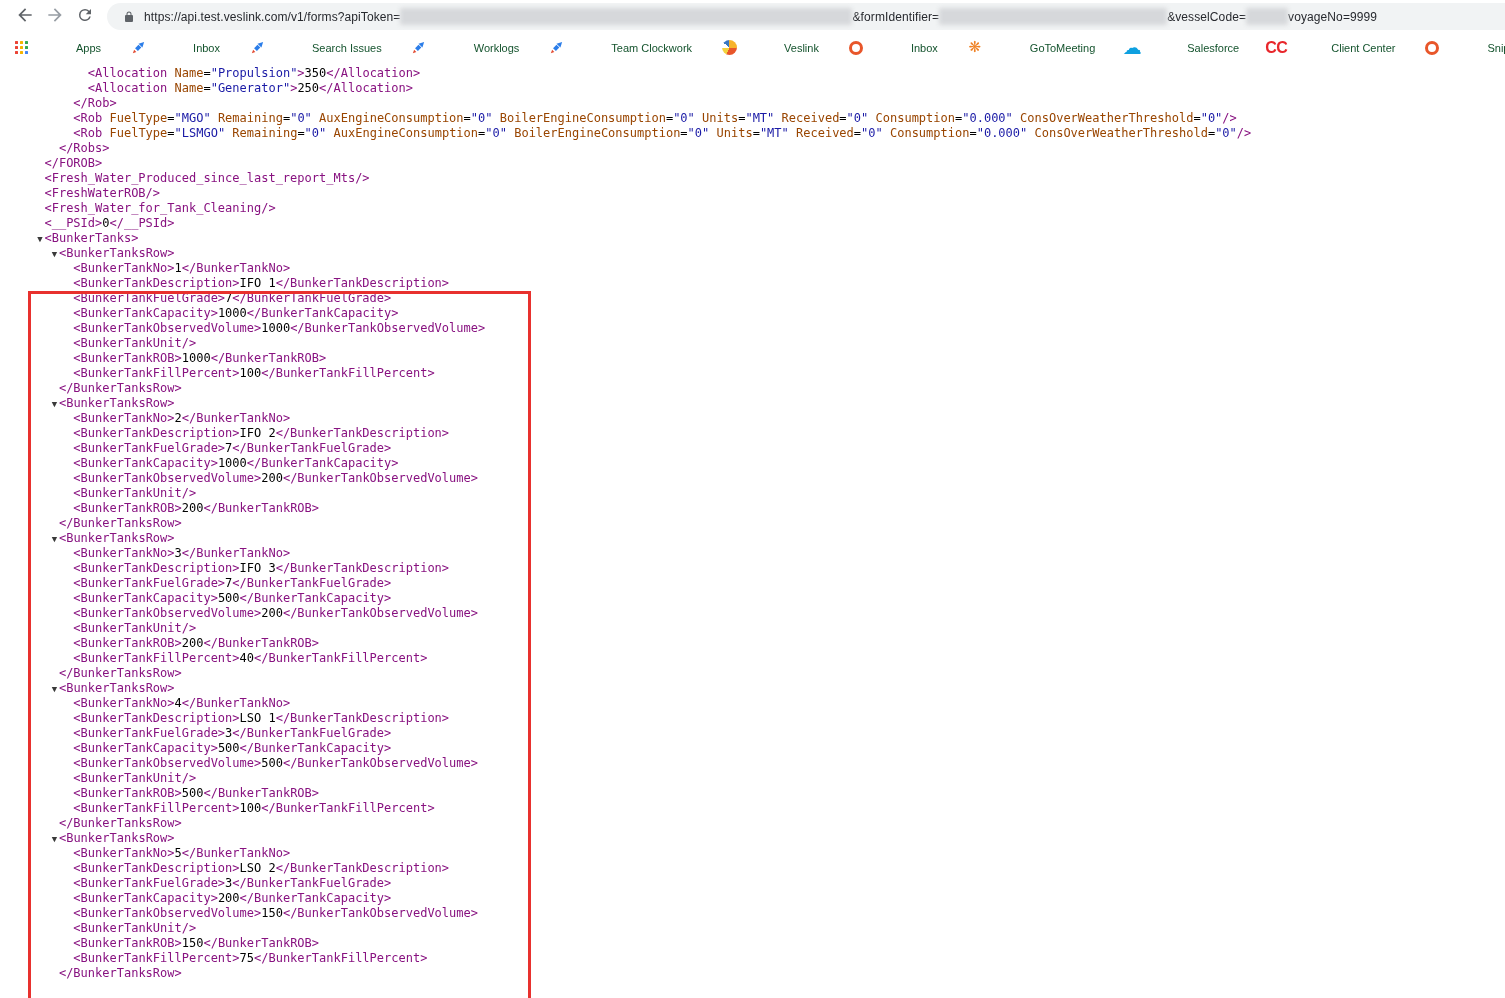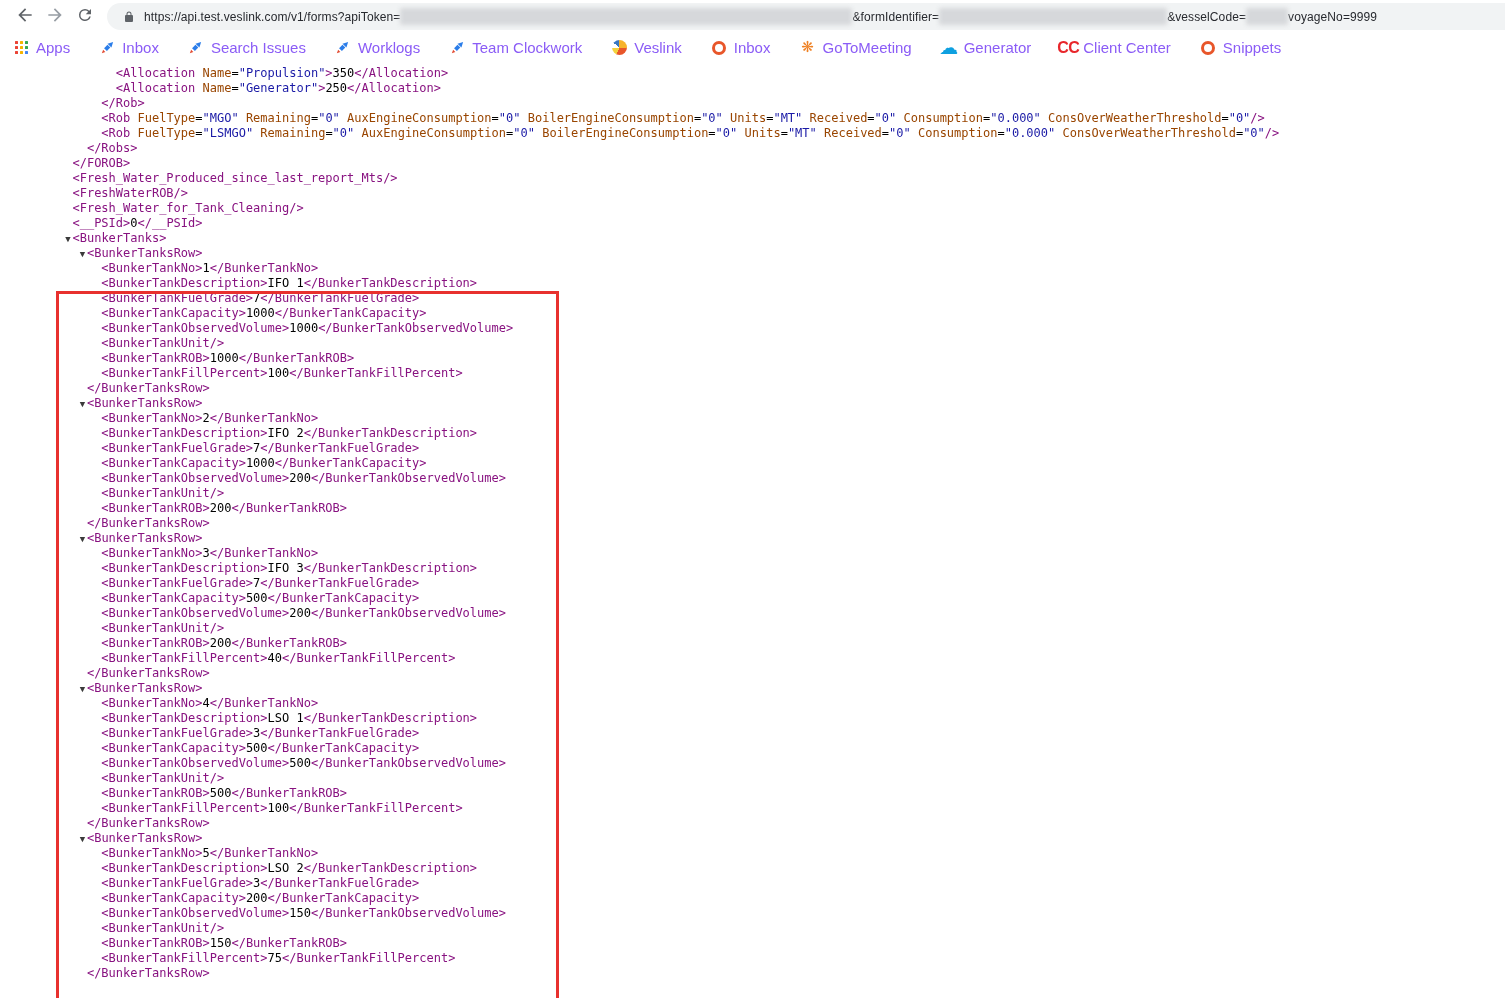--- a/index.html
+++ b/index.html
@@ -17,35 +17,35 @@
   .omnibox .lock { margin-right:9px; flex:0 0 auto; display:flex; align-items:center; }
   .url-text { font-size:12px; color:#27292e; letter-spacing:0.1px; }
   .redacted { display:inline-block; height:17px; background:#d6d8db; border-radius:2px;
               filter:blur(2px); vertical-align:-4px; }
 
   
   .bookmarks { height:29px; background:#fff; display:flex; align-items:center;
                padding-left:13px; border-bottom:none; }
   .bookmark { display:flex; align-items:center; gap:7px; border:none; background:transparent;
               margin-right:29px; cursor:pointer; font-family:"Liberation Sans",sans-serif; }
-  .bookmark .blabel { font-size:15px; color:#8b5cf6; white-space:nowrap; }
+  .bookmark .blabel { font-size:11px; color:#14532d; white-space:nowrap;margin-left:40px; }
   .bicon { width:16px; height:16px; display:flex; align-items:center; justify-content:center; flex:0 0 auto; }
   .apps-grid { width:13px; height:13px; display:grid; grid-template-columns:repeat(3,3px);
                grid-template-rows:repeat(3,3px); gap:2px; }
   .apps-grid i { display:block; width:3px; height:3px; border-radius:0.5px; }
   .ring { width:14px; height:14px; border-radius:50%; border:3.5px solid #e8562a; background:#fff; }
   .veslink-circle { width:15px; height:15px; border-radius:50%;
       background:conic-gradient(#f7b32b 0 95deg, #e8562a 95deg 205deg, #f3d23e 205deg 268deg,
                  #ffffff 268deg 308deg, #3a78c2 308deg 360deg); }
   .glyph-flower { color:#ef8022; font-size:15px; line-height:15px; font-family:"DejaVu Sans",sans-serif; }
   .glyph-cloud  { color:#0ea0e0; font-size:19px; line-height:15px; font-family:"DejaVu Sans",sans-serif; }
   .glyph-cc     { color:#e8262b; font-weight:700; font-size:16px; letter-spacing:-0.5px; }
 
   
-  .xml-wrap { position:relative; height:936px; background:#fff; overflow:hidden;margin-left:28px; }
+  .xml-wrap { position:relative; height:936px; background:#fff; overflow:hidden; }
   .xml-content { padding:4px 0 0 30px; font-family:"DejaVu Sans Mono","Liberation Mono",monospace;
                  font-size:12px; line-height:15px; color:#000; }
   .xml-line { white-space:pre; height:15px; }
   .tk-tag  { color:#881280; }
   .tk-attr { color:#994500; }
   .tk-val  { color:#1a1aa6; }
   .tk-txt  { color:#000; }
   .xml-arrow { display:inline-block; width:7.25px; font-size:9px; color:#3a3a3a;
                vertical-align:0.5px; cursor:pointer; }
 
@@ -162,21 +162,21 @@
     <button class="bookmark">
       <span class="bicon">
         <span class="glyph-flower">❋</span>
       </span>
       <span class="blabel">GoToMeeting</span>
     </button>
     <button class="bookmark">
       <span class="bicon">
         <span class="glyph-cloud">☁</span>
       </span>
-      <span class="blabel">Generator</span>
+      <span class="blabel">Salesforce</span>
     </button>
     <button class="bookmark">
       <span class="bicon">
         <span class="glyph-cc">CC</span>
       </span>
       <span class="blabel">Client Center</span>
     </button>
     <button class="bookmark">
       <span class="bicon">
         <span class="ring"></span>

